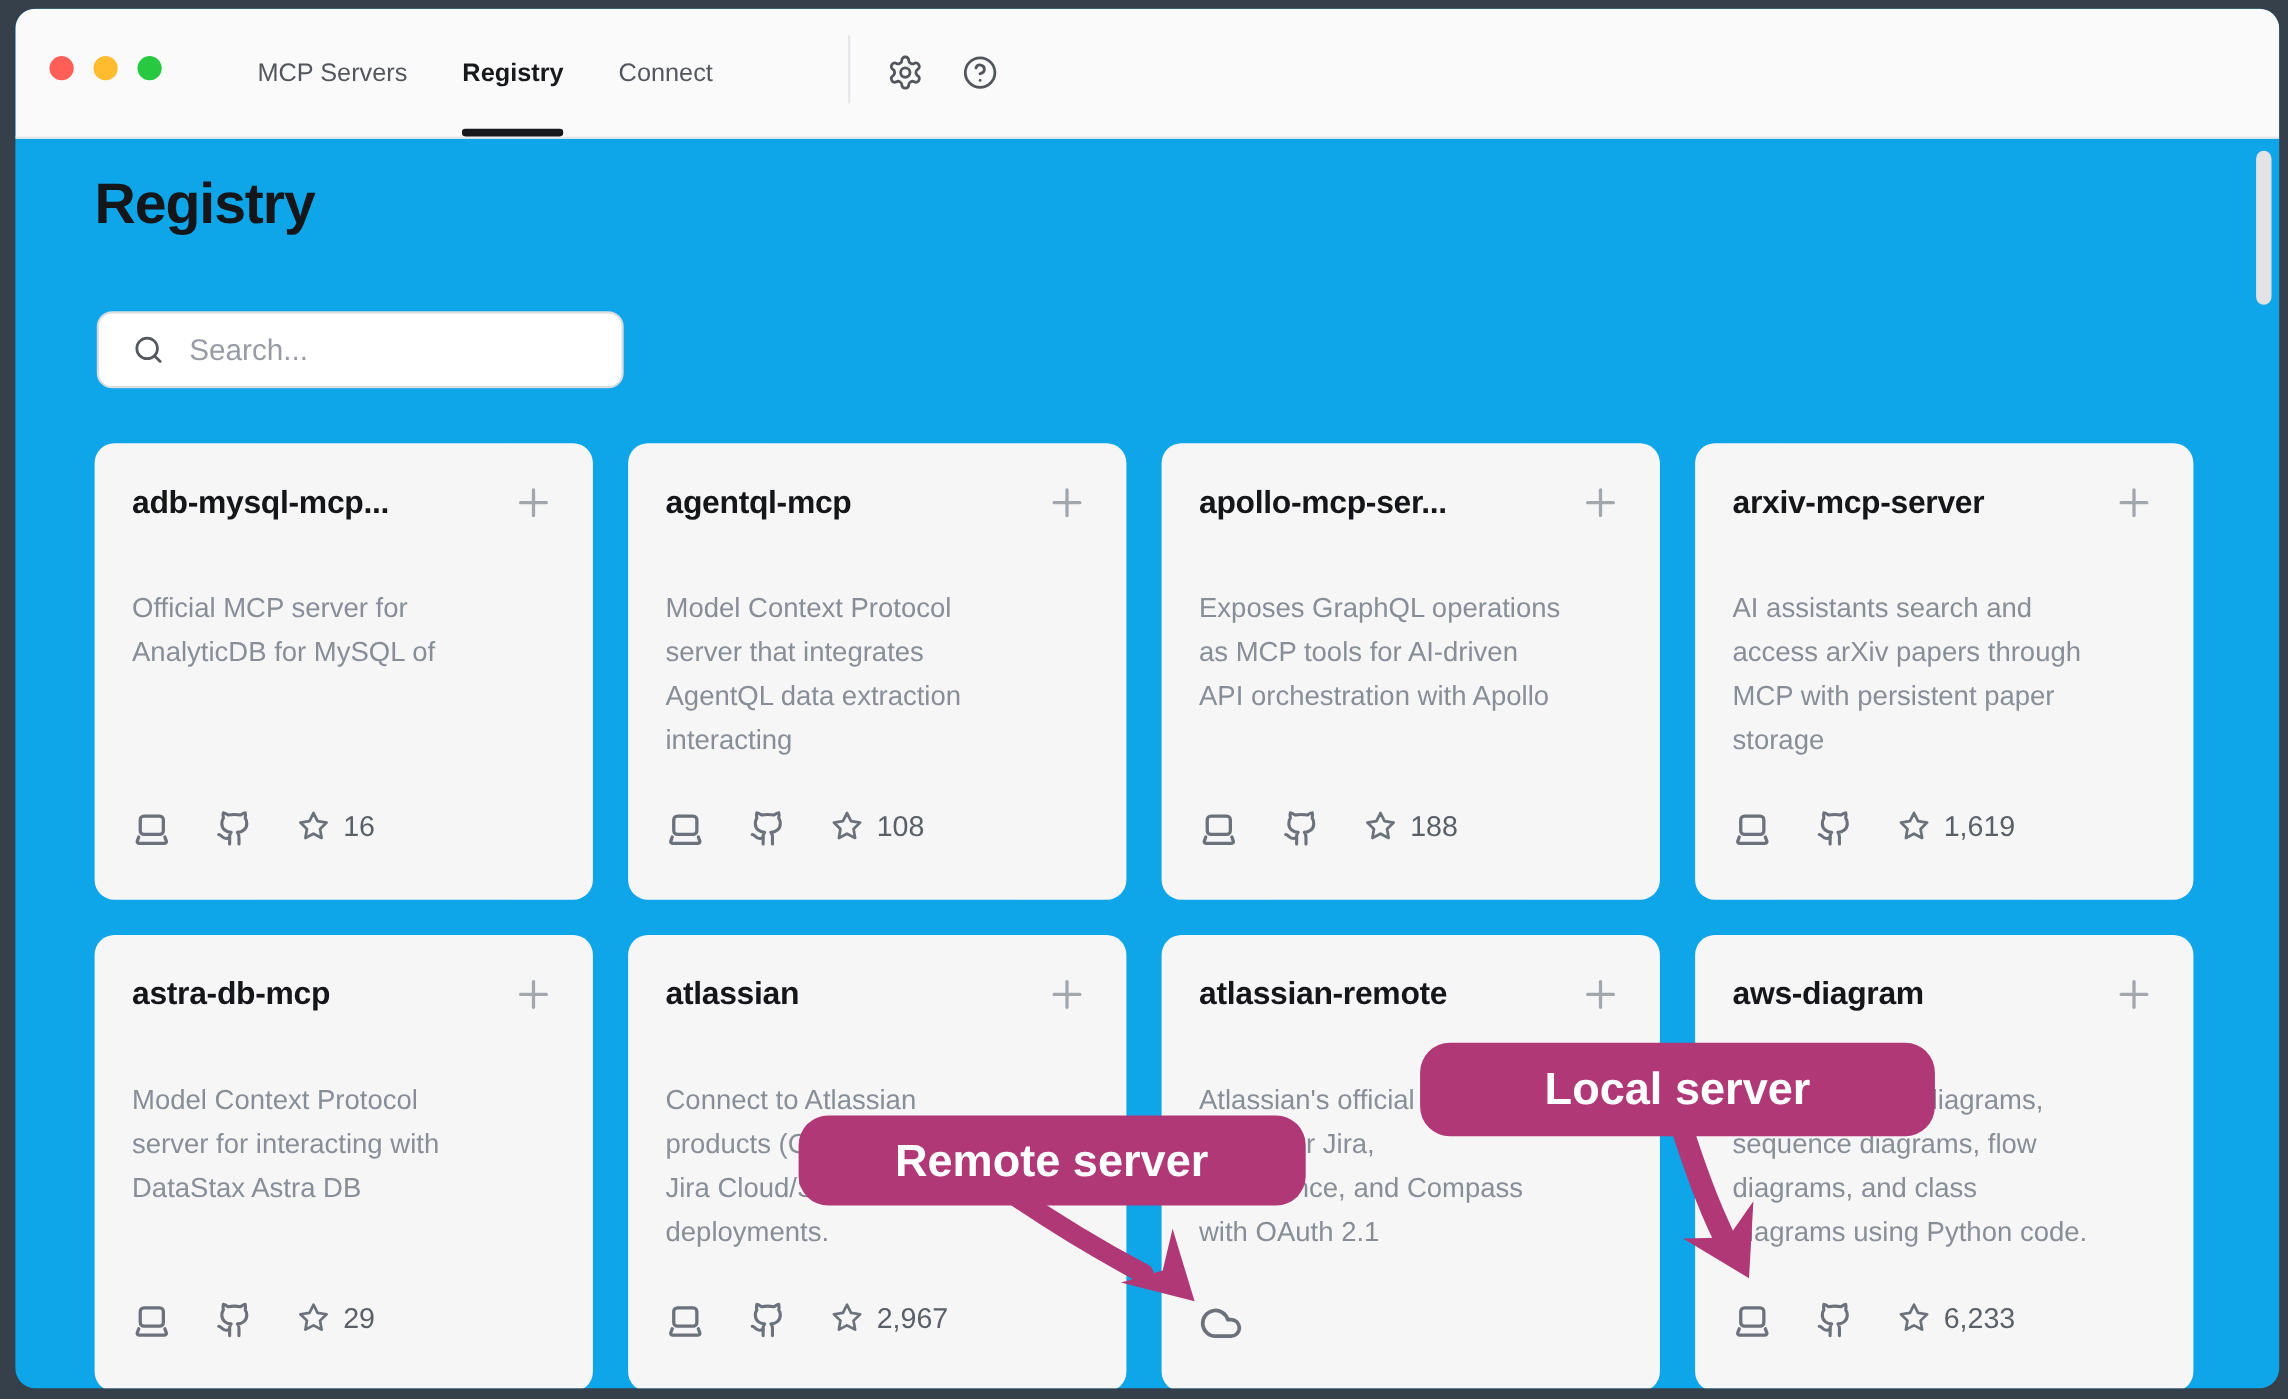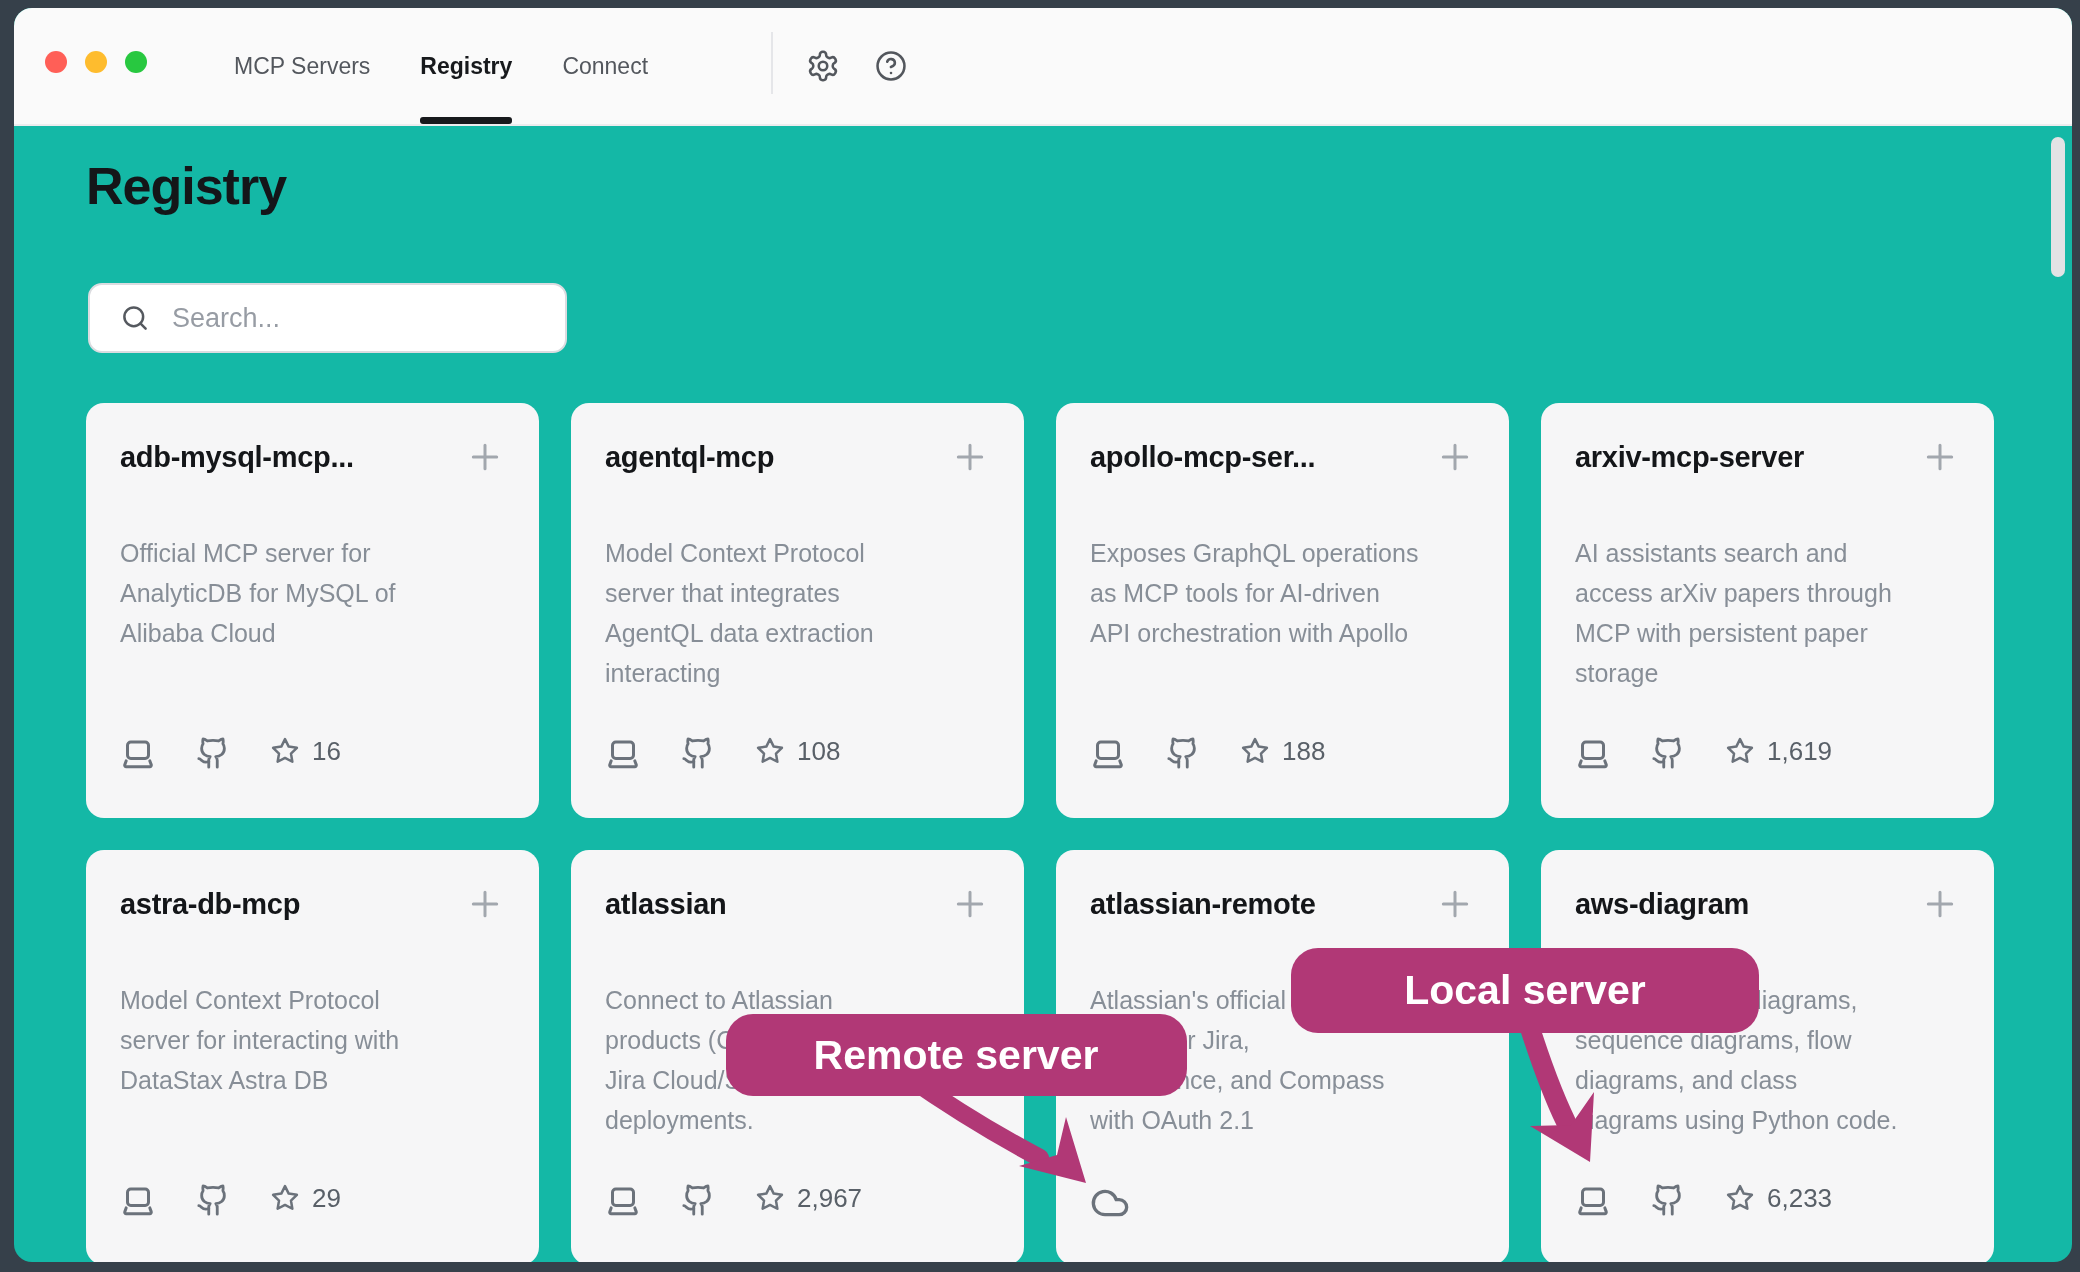--- a/index.html
+++ b/index.html
@@ -6,21 +6,21 @@
   body{
     width:2080px;height:1272px;
     background:#36404A;
     font-family:"Liberation Sans", sans-serif;
     position:relative;
     overflow:hidden;
   }
   
   .window{
     position:absolute;left:14px;top:8px;width:2058px;height:1254px;
-    background:#14b8a6;border-radius:18px;overflow:hidden;
+    background:#0ea5e9;border-radius:18px;overflow:hidden;
   }
   
   .topbar{
     position:relative;height:116px;background:#FAFAFA;
     border-bottom:2px solid #ECECEE;
   }
   .traffic{position:absolute;top:43px;left:31px;display:flex;gap:18px;}
   .light{width:22px;height:22px;border-radius:50%;}
   .light.red{background:#FF5F57;}
   .light.yellow{background:#FEBC2E;}
@@ -194,21 +194,20 @@
           <div class="card-title">adb-mysql-mcp...</div>
           <button class="add-btn">
               <svg>
                 <use href="#i-plus"></use>
               </svg>
             </button>
         </div>
         <div class="desc">
           <div class="line">Official MCP server for</div>
           <div class="line">AnalyticDB for MySQL of</div>
-          <div class="line">Alibaba Cloud</div>
         </div>
         <div class="foot">
           <svg class="ic ic-laptop">
               <use href="#i-laptop"></use>
             </svg>
           <svg class="ic ic-github">
               <use href="#i-github"></use>
             </svg>
           <svg class="ic ic-star">
               <use href="#i-star"></use>

